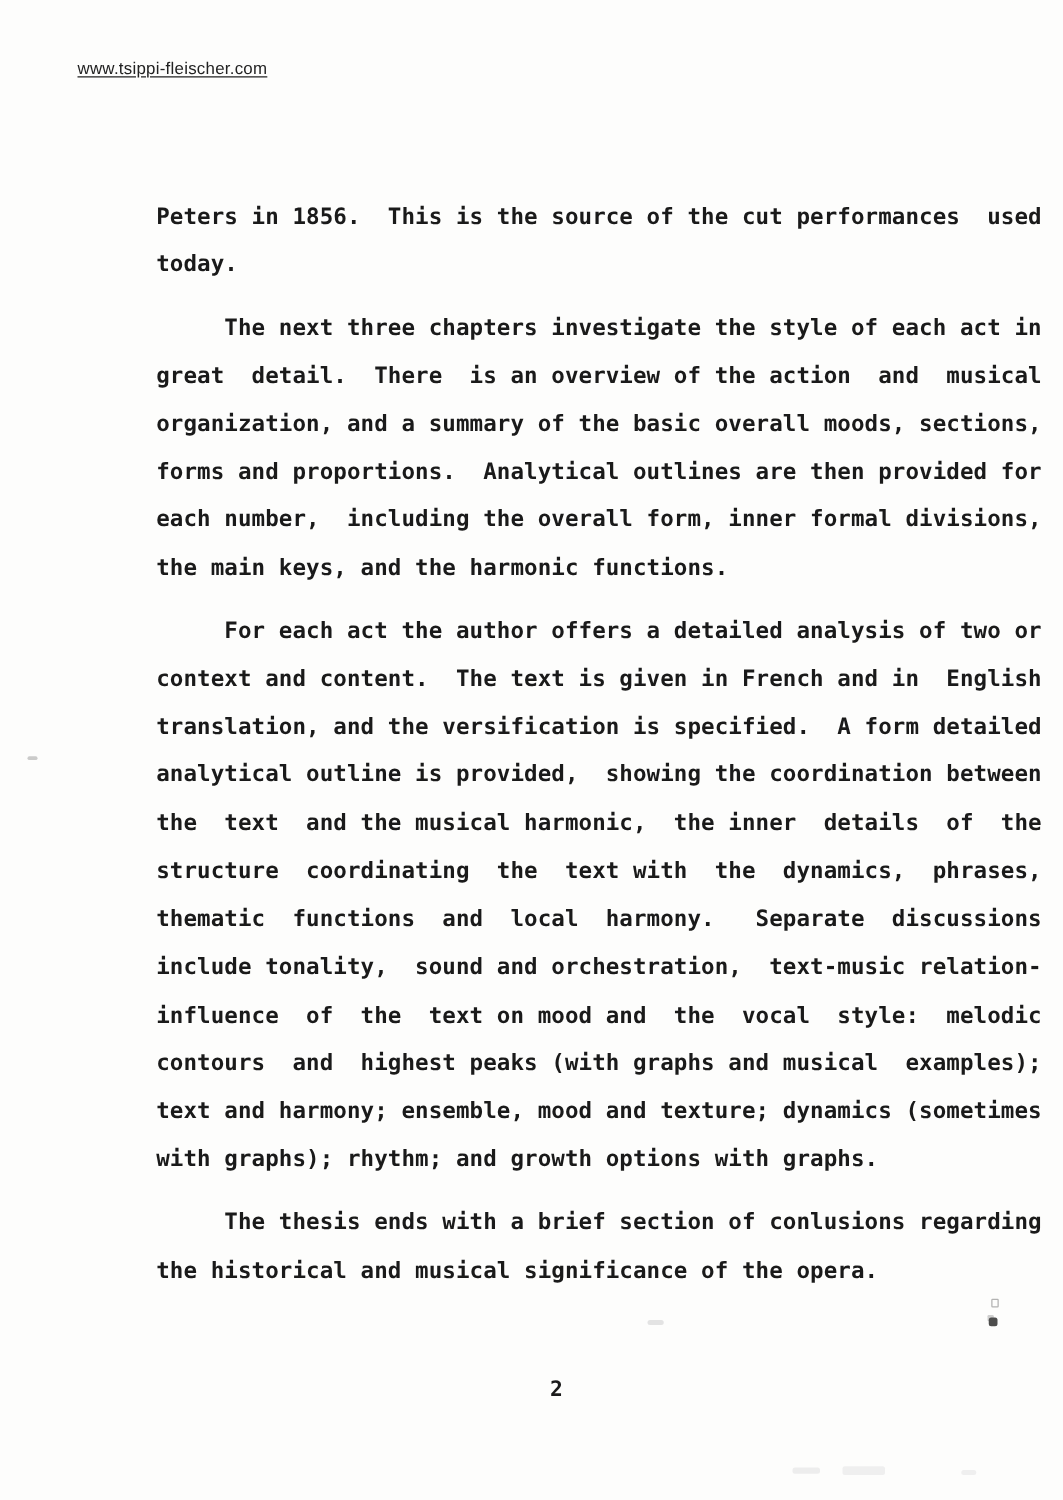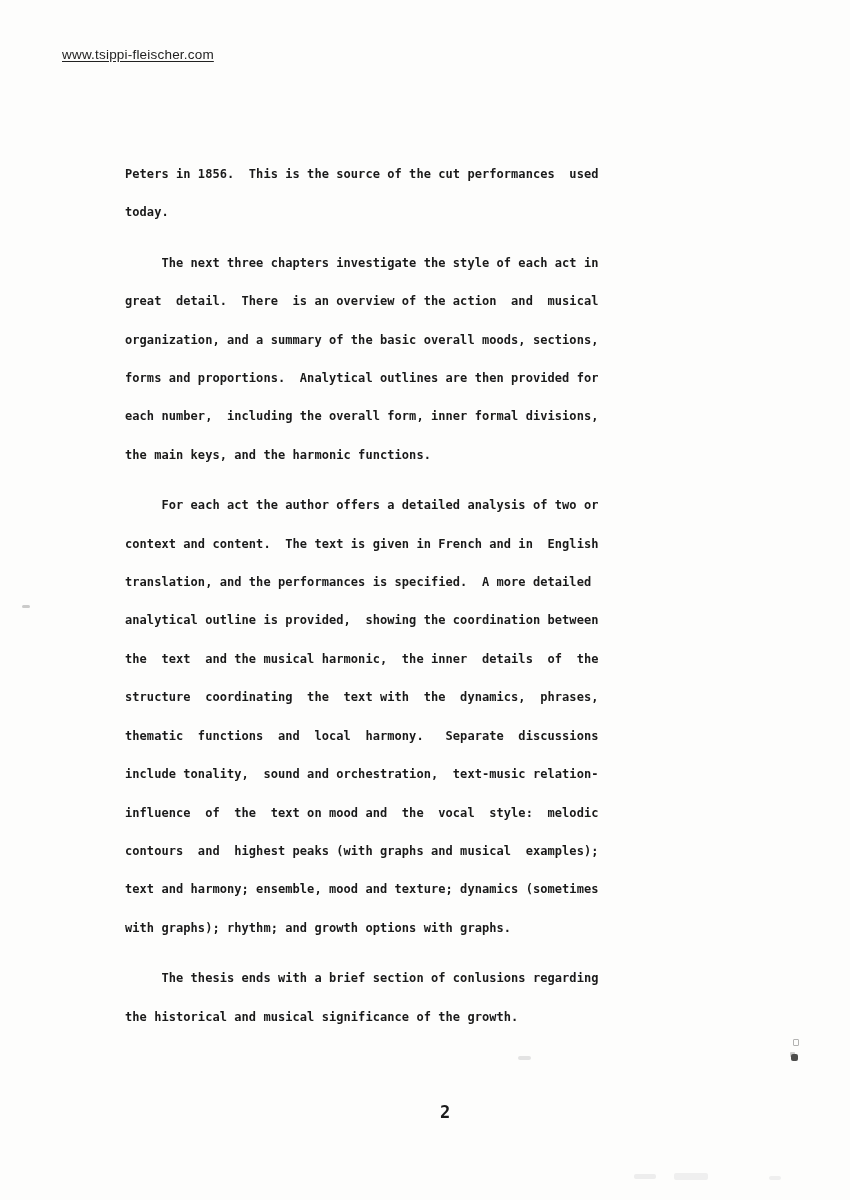--- a/index.html
+++ b/index.html
@@ -42,21 +42,21 @@
     top: 137px;
     width: 672px;
   }
   .para {
     margin: 0 0 16px 0;
   }
   .line {
     white-space: pre;
     font-family: "DejaVu Sans Mono", monospace;
     font-weight: bold;
-    font-size: 12px;
+    font-size: 18px;
     line-height: 34.4px;
     letter-spacing: 0.06px;
     color: var(--ink);
   }
   .page-number {
     position: absolute;
     left: 424px;
     top: 1086px;
     font-family: "DejaVu Sans Mono", monospace;
     font-weight: bold;
@@ -128,34 +128,34 @@
         <div class="line">     The next three chapters investigate the style of each act in</div>
         <div class="line">great  detail.  There  is an overview of the action  and  musical</div>
         <div class="line">organization, and a summary of the basic overall moods, sections,</div>
         <div class="line">forms and proportions.  Analytical outlines are then provided for</div>
         <div class="line">each number,  including the overall form, inner formal divisions,</div>
         <div class="line">the main keys, and the harmonic functions.</div>
       </div>
       <div class="para">
         <div class="line">     For each act the author offers a detailed analysis of two or</div>
         <div class="line">context and content.  The text is given in French and in  English</div>
-        <div class="line">translation, and the performances is specified.  A more detailed</div>
+        <div class="line">translation, and the versification is specified.  A form detailed</div>
         <div class="line">analytical outline is provided,  showing the coordination between</div>
         <div class="line">the  text  and the musical harmonic,  the inner  details  of  the</div>
         <div class="line">structure  coordinating  the  text with  the  dynamics,  phrases,</div>
         <div class="line">thematic  functions  and  local  harmony.   Separate  discussions</div>
         <div class="line">include tonality,  sound and orchestration,  text-music relation-</div>
         <div class="line">influence  of  the  text on mood and  the  vocal  style:  melodic</div>
         <div class="line">contours  and  highest peaks (with graphs and musical  examples);</div>
         <div class="line">text and harmony; ensemble, mood and texture; dynamics (sometimes</div>
         <div class="line">with graphs); rhythm; and growth options with graphs.</div>
       </div>
       <div class="para">
         <div class="line">     The thesis ends with a brief section of conlusions regarding</div>
-        <div class="line">the historical and musical significance of the growth.</div>
+        <div class="line">the historical and musical significance of the opera.</div>
       </div>
     </div>
 
   <div class="page-number">2</div>
 
   <div class="artifact artifact-left-dash"></div>
   <div class="artifact artifact-right-square"></div>
   <div class="artifact artifact-right-dot"></div>
   <div class="artifact artifact-center-smudge"></div>
   <div class="artifact artifact-bottom-smudge-1"></div>

